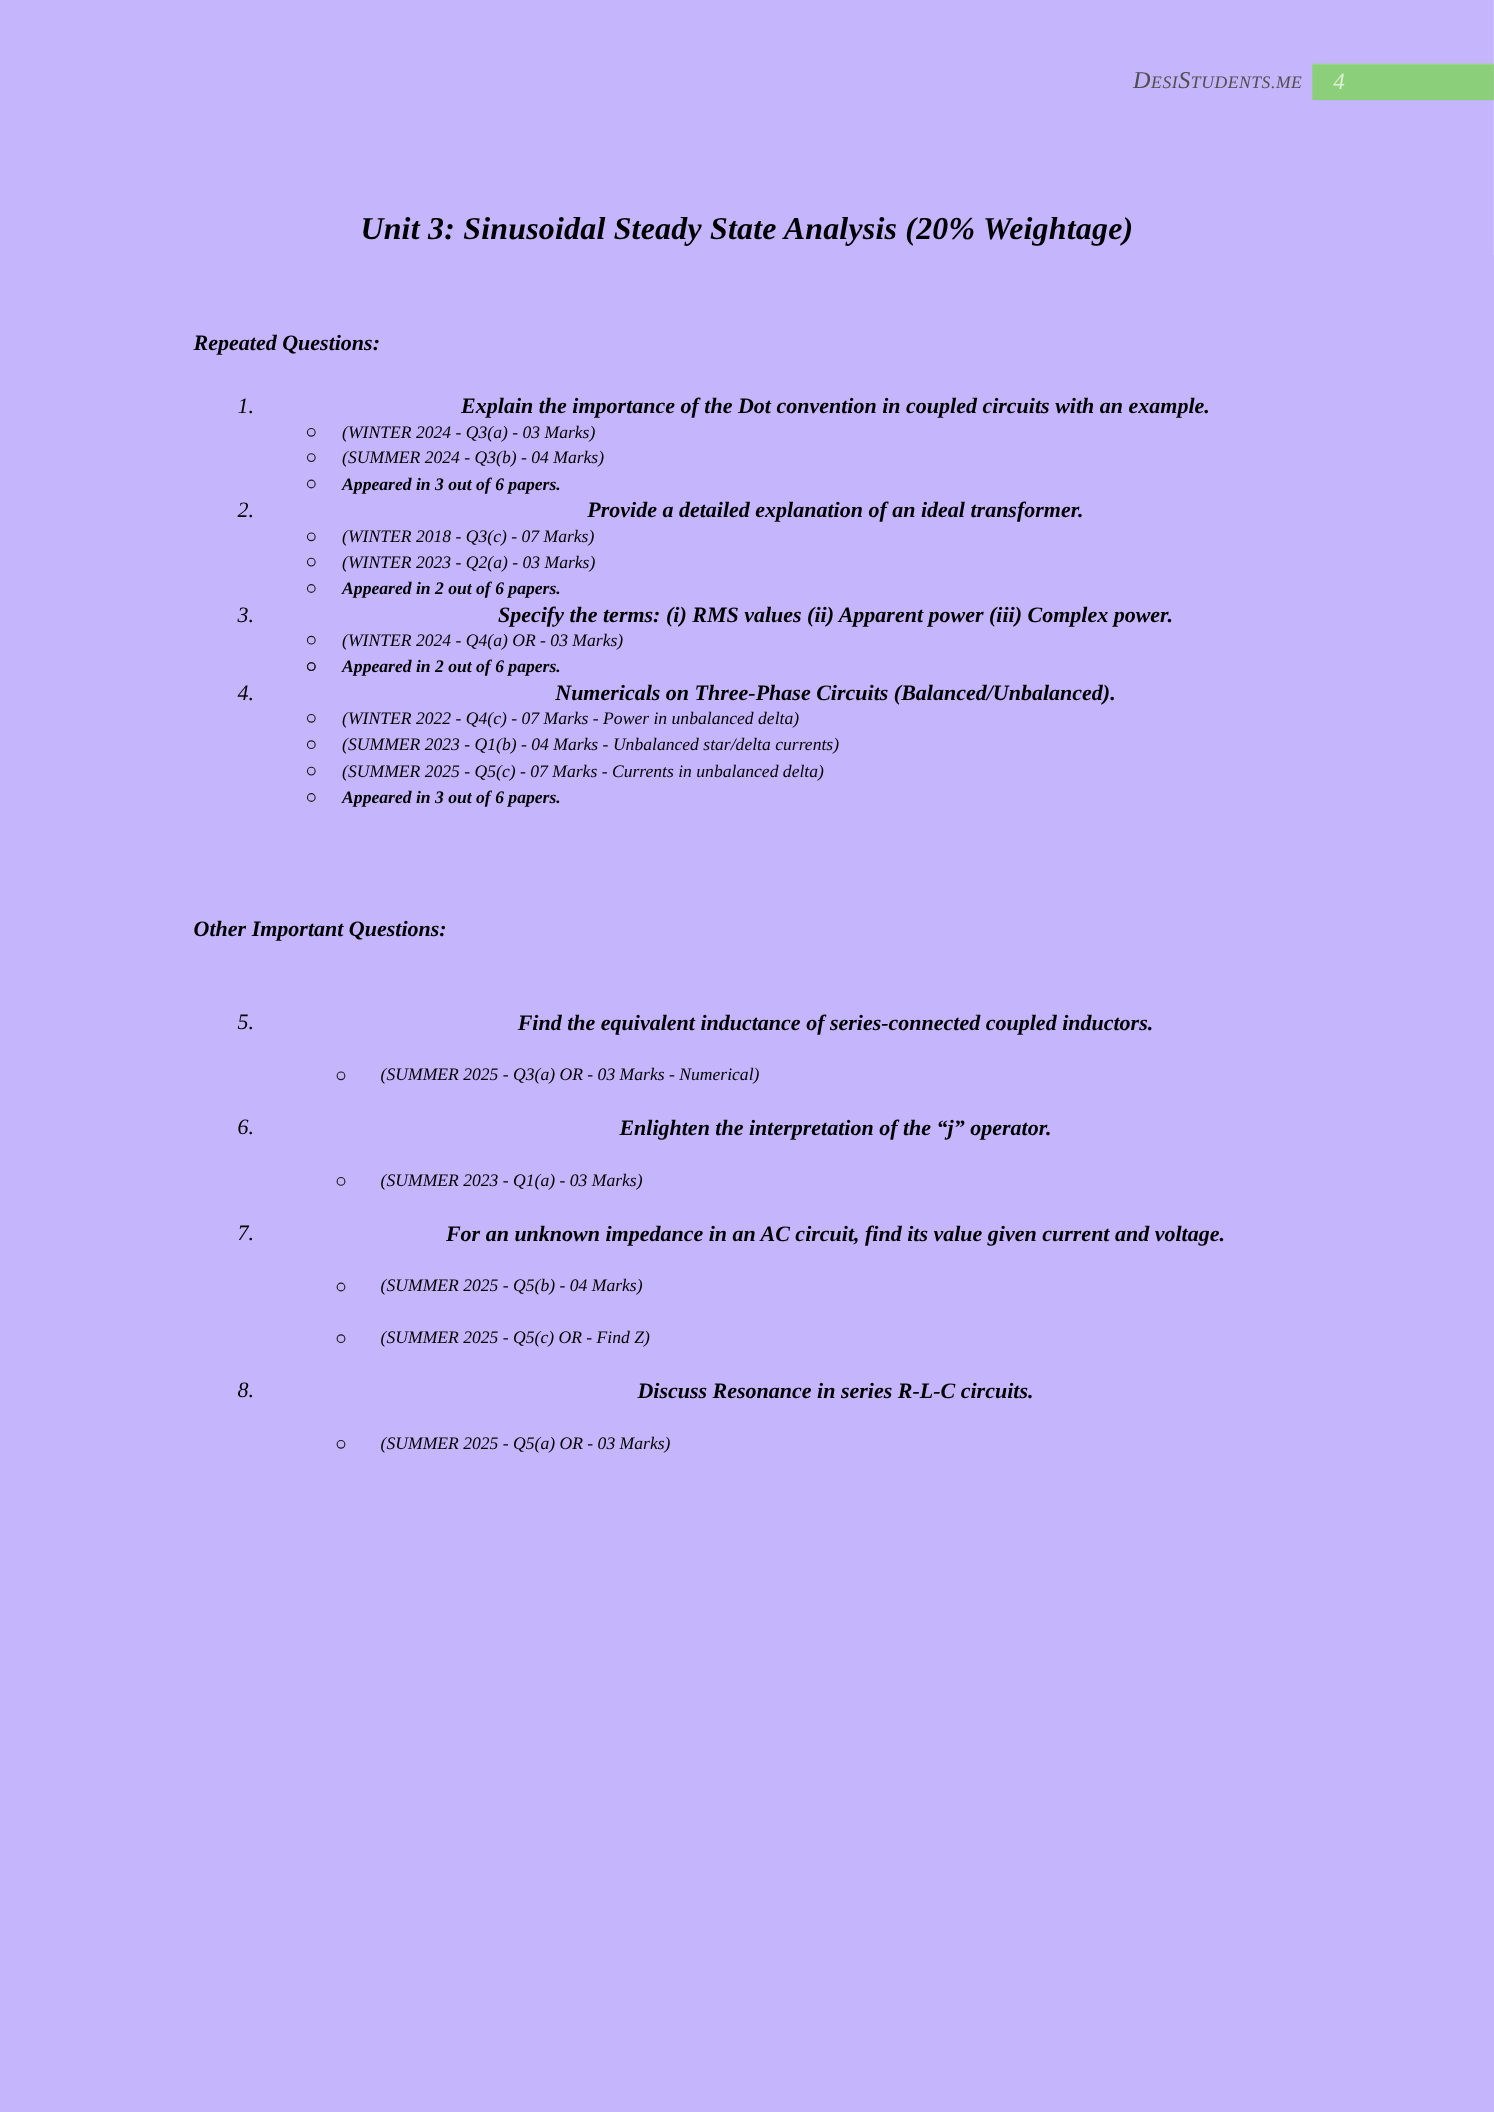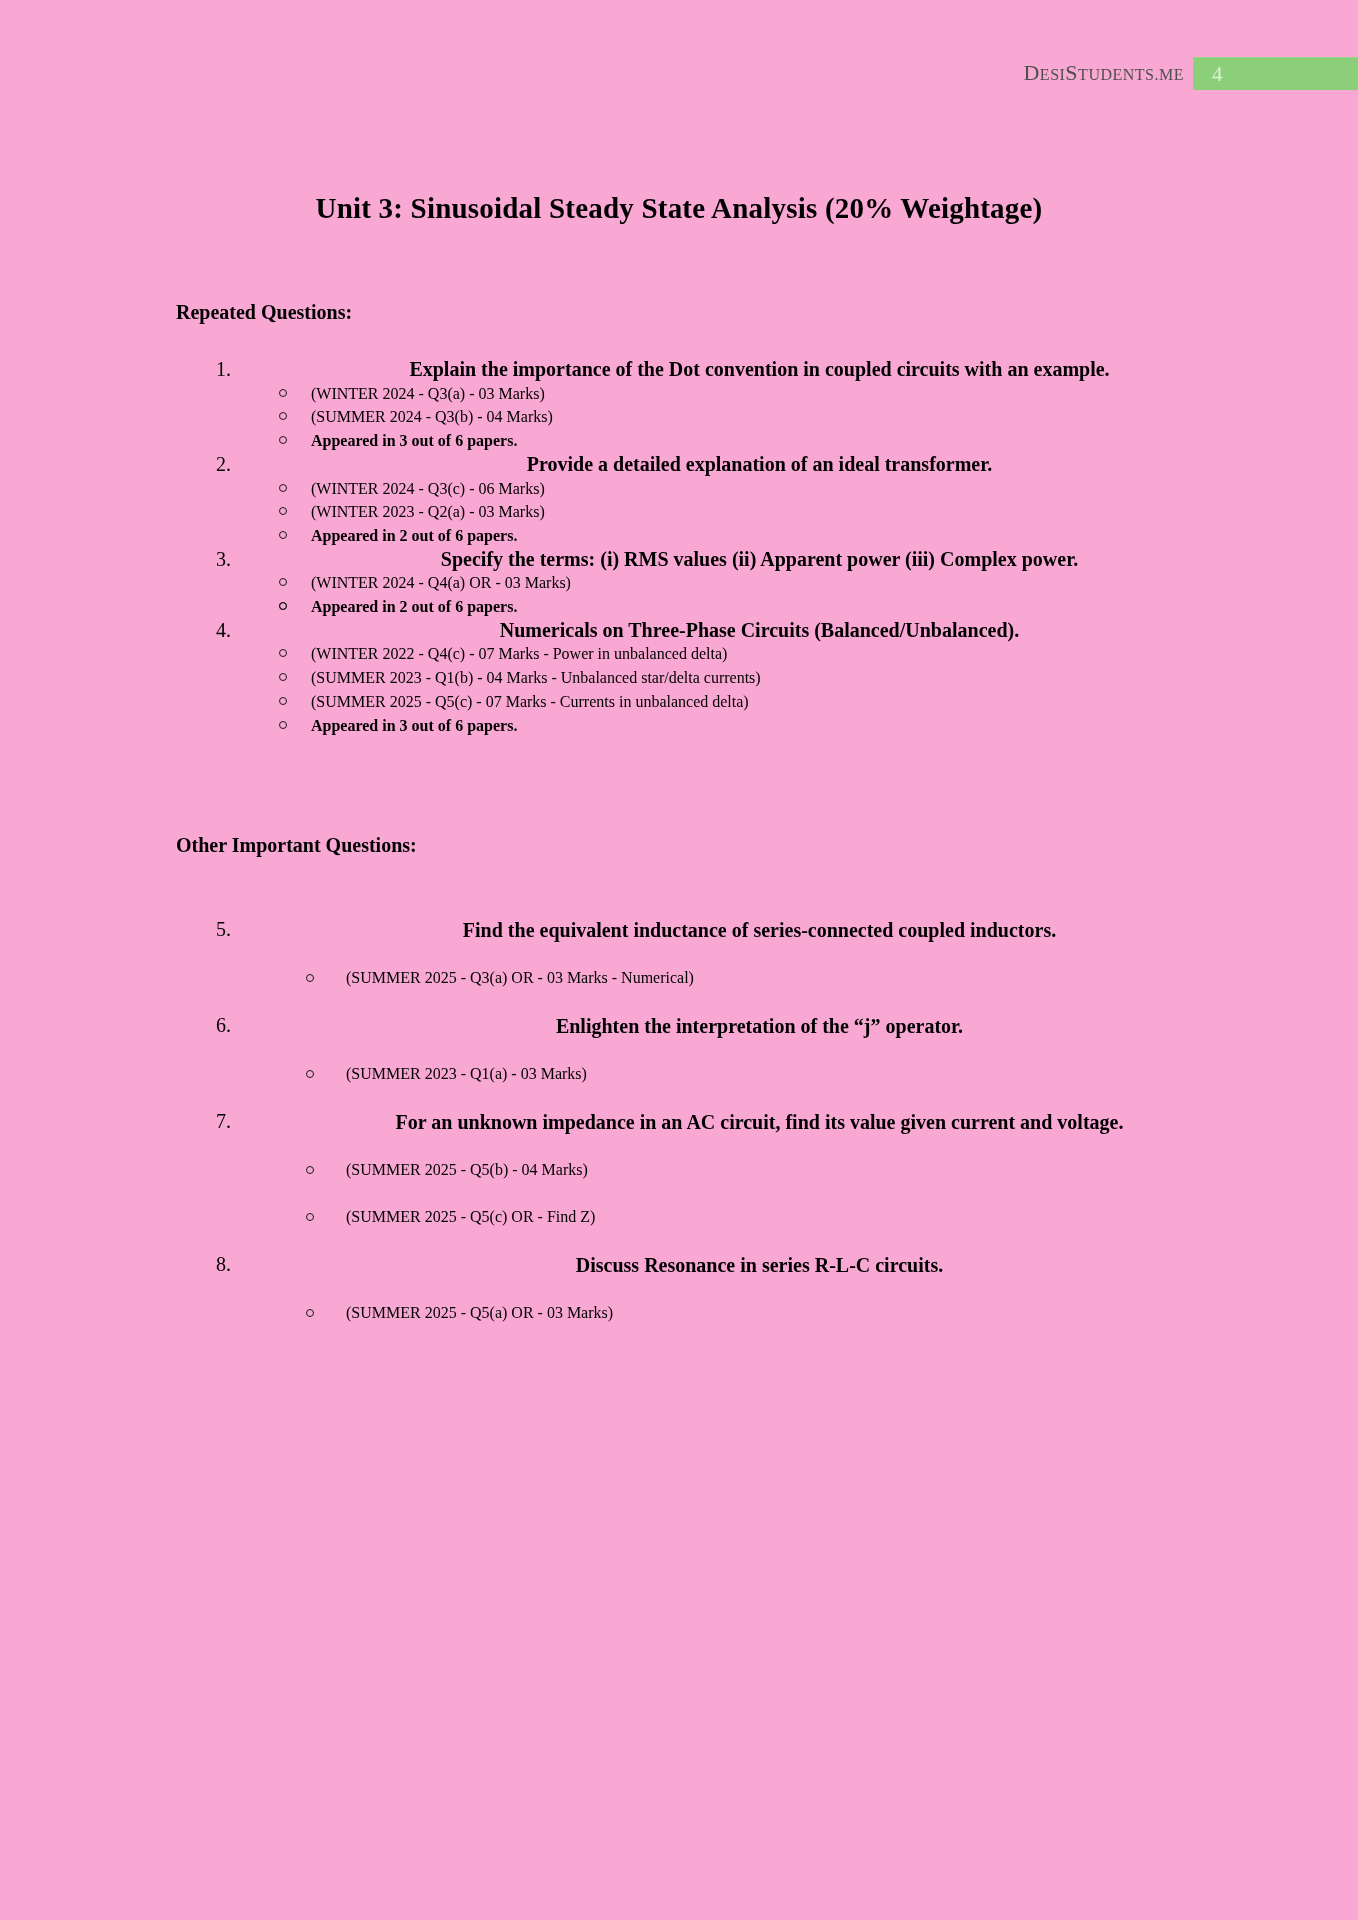--- a/index.html
+++ b/index.html
@@ -4,21 +4,21 @@
 <style>
   html,body { margin:0; padding:0; }
   body {
     width:1358px; height:1920px;
     background:#ffffff;
     font-family:"Liberation Serif","DejaVu Serif",serif;
     color:#000;
     position:relative;
     overflow:hidden;
   }
-  .page { position:relative; width:1358px; height:1920px; background:#f9a8d4; }
+  .page { position:relative; width:1358px; height:1920px; background:#c4b5fd;font-style:italic; }
 
   
   .header {
     position:absolute; top:56px; right:0; left:0;
     display:flex; align-items:center; justify-content:flex-end;
   }
   .brand {
     color:#4f4f4f;
     letter-spacing:0.5px;
     margin-right:9px;
@@ -125,21 +125,21 @@
     </div>
   </div>
 
   <div class="qitem">
     <span class="qnum">2.</span>
     <div class="qbody">
       <div class="qtext">Provide a detailed explanation of an ideal transformer.</div>
       <div class="bullets">
   <div class="bullet">
     <span class="bmarker"></span>
-    <span class="btext">(WINTER 2024 - Q3(c) - 06 Marks)</span>
+    <span class="btext">(WINTER 2018 - Q3(c) - 07 Marks)</span>
   </div>
 
   <div class="bullet">
     <span class="bmarker"></span>
     <span class="btext">(WINTER 2023 - Q2(a) - 03 Marks)</span>
   </div>
 
   <div class="bullet">
     <span class="bmarker"></span>
     <span class="btext bold">Appeared in 2 out of 6 papers.</span>

